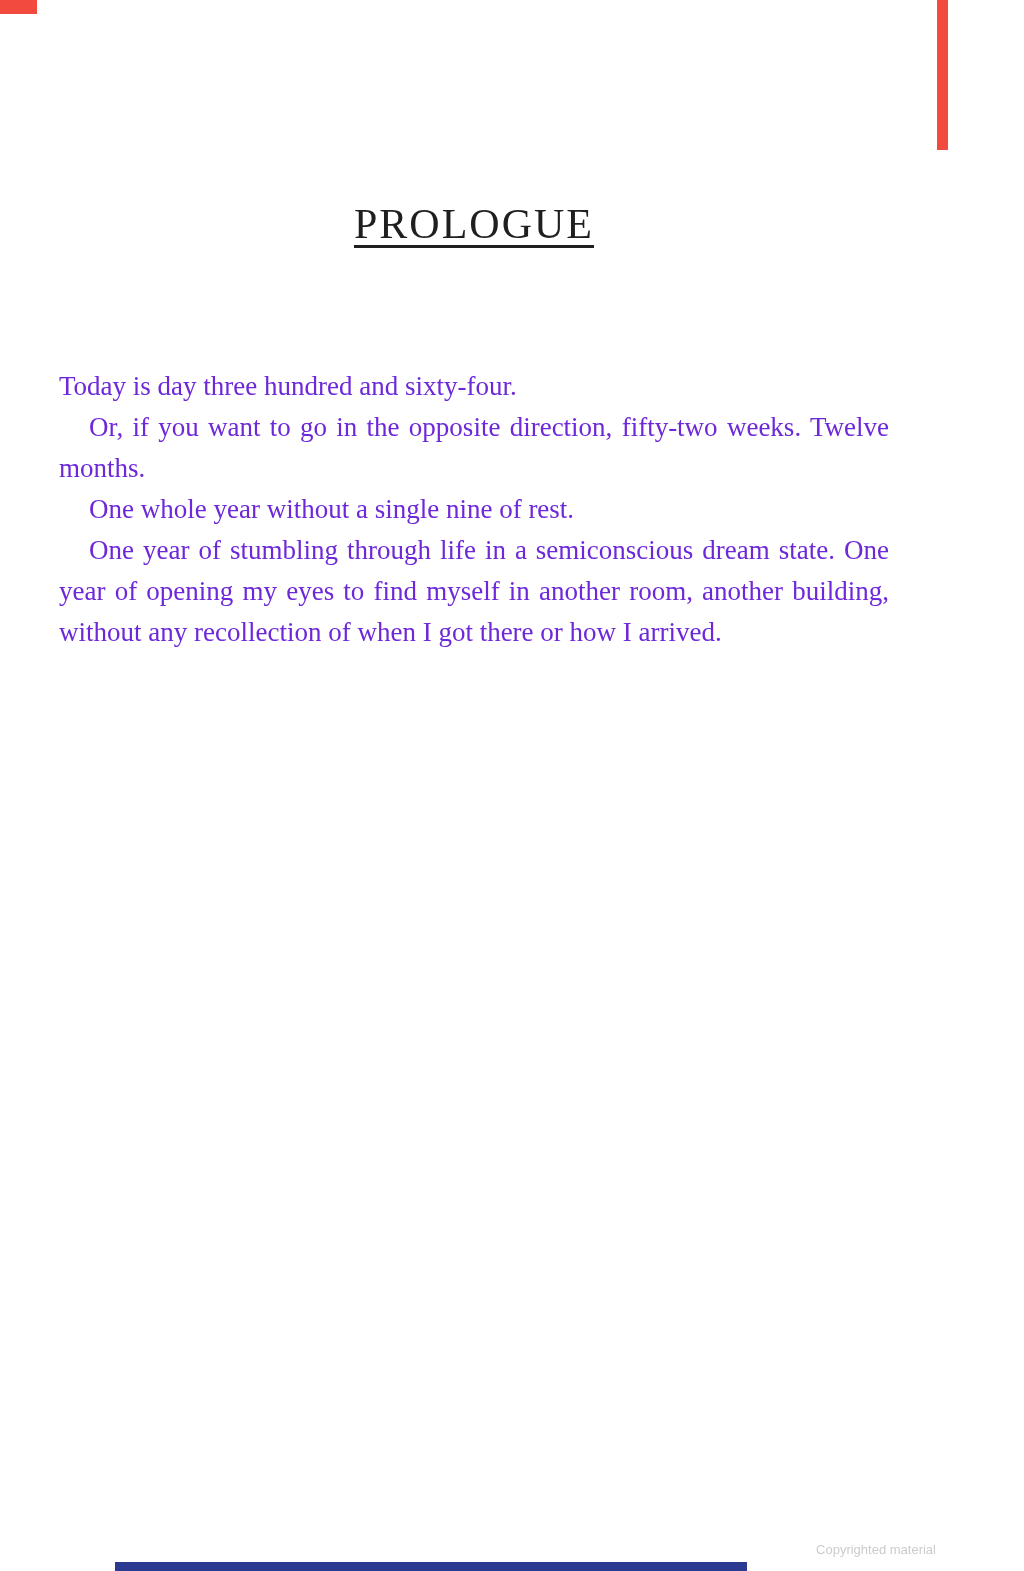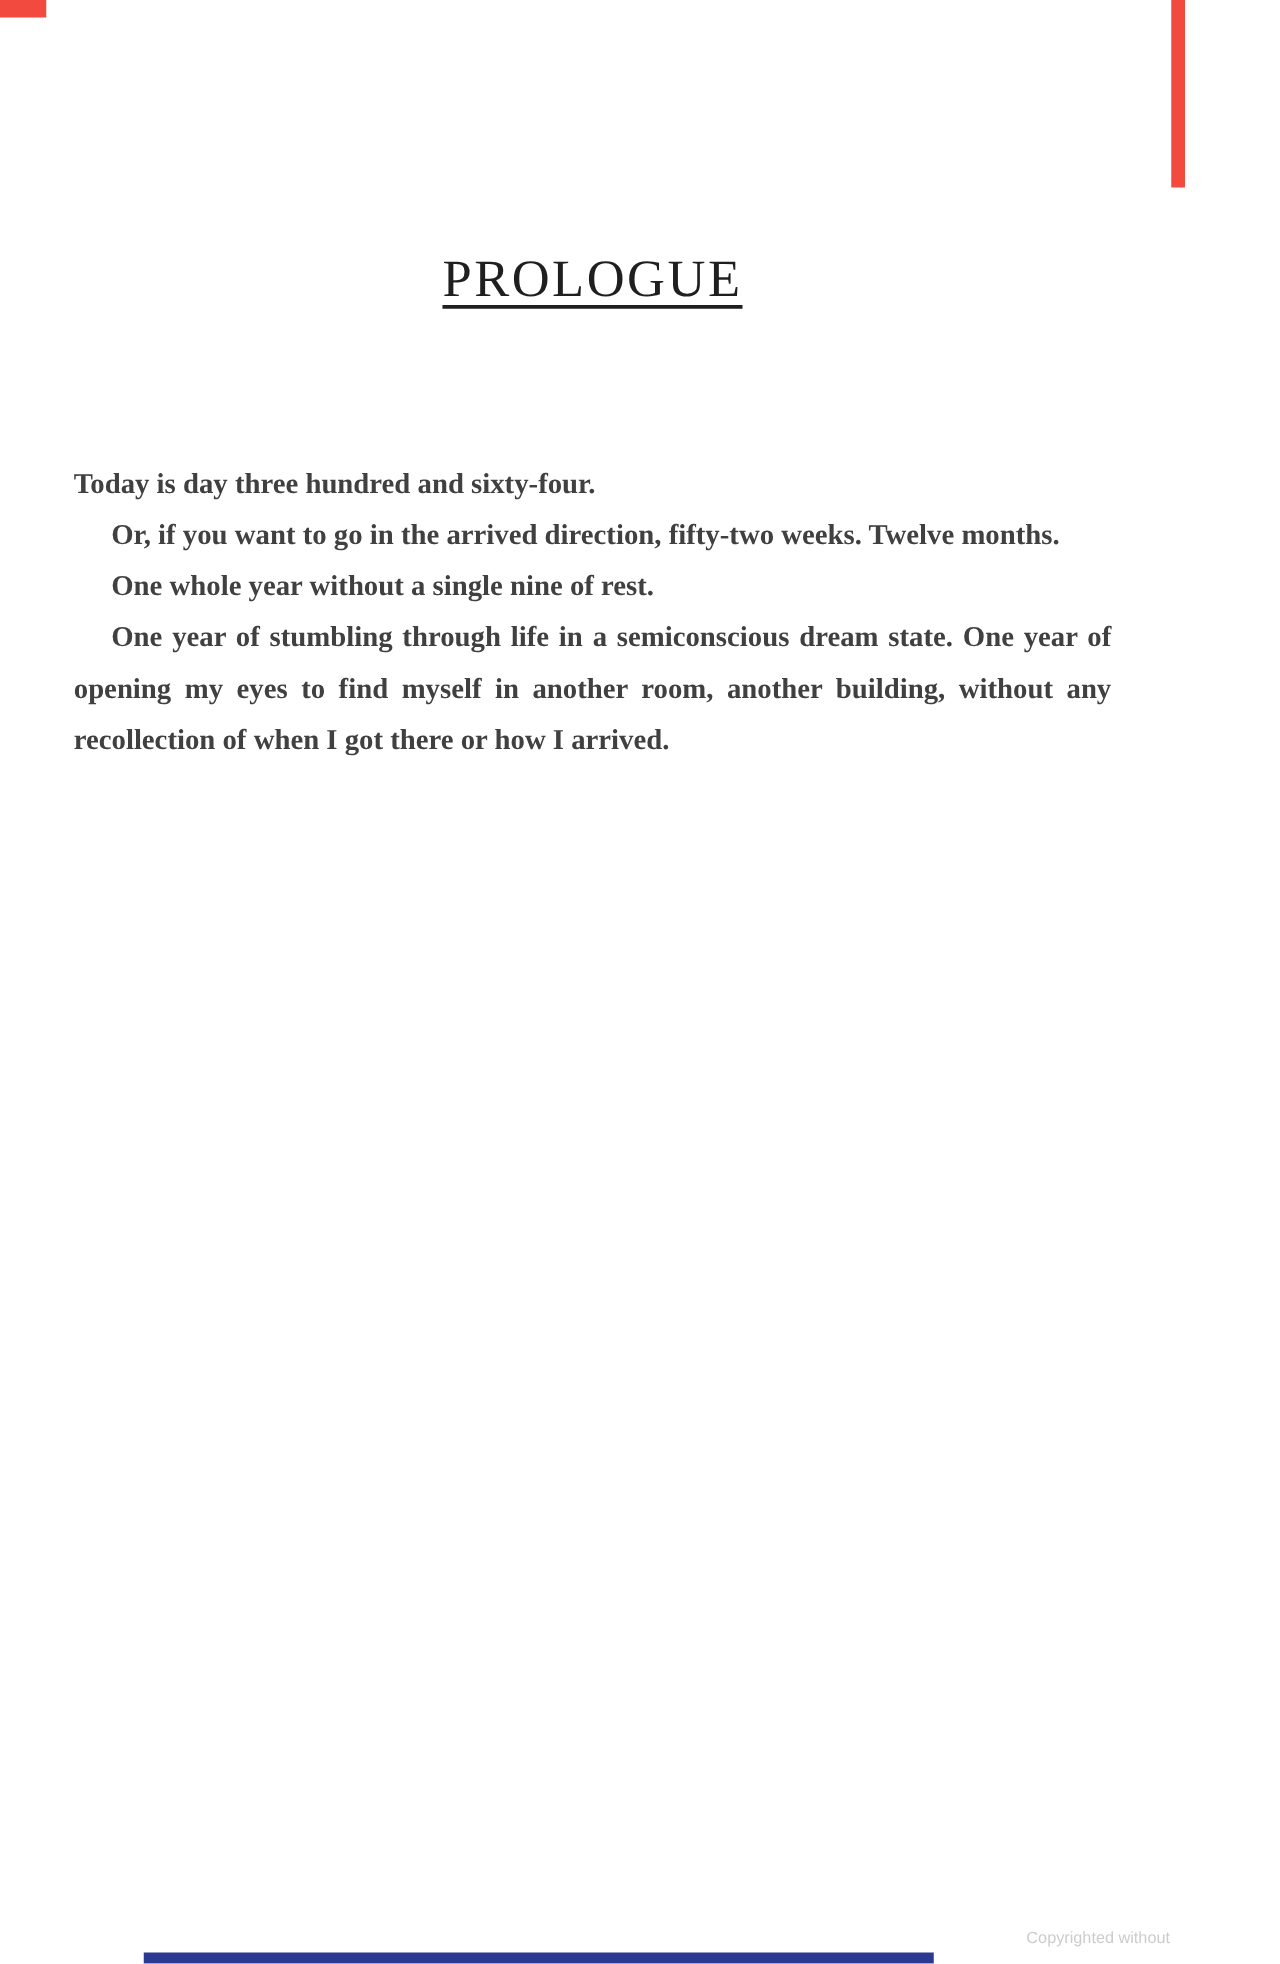--- a/index.html
+++ b/index.html
@@ -45,25 +45,24 @@
     letter-spacing: 2px;
     color: #1f1f1f;
     text-decoration: underline;
     text-underline-offset: 7px;
     text-decoration-thickness: 3px;
   }
 
   .body-text {
     margin: 118px auto 0 auto;
     width: 830px;
-    color: #404040;
-    font-size: 23px;
+    color: #6d28d9;
+    font-size: 27px;
     line-height: 41px;
     text-align: justify;
-    font-weight: bold;
   }
 
   .body-text p {
     margin: 0;
   }
 
   .body-text p.indent {
     text-indent: 30px;
   }
 
@@ -82,20 +81,20 @@
 <div class="page">
 
   <div class="mark-top-left"></div>
   <div class="mark-right-edge"></div>
   <div class="mark-bottom-bar"></div>
 
   <h1 class="title">PROLOGUE</h1>
 
   <div class="body-text">
     <p>Today is day three hundred and sixty-four.</p>
-    <p class="indent">Or, if you want to go in the arrived direction, fifty-two weeks. Twelve months.</p>
+    <p class="indent">Or, if you want to go in the opposite direction, fifty-two weeks. Twelve months.</p>
     <p class="indent">One whole year without a single nine of rest.</p>
     <p class="indent">One year of stumbling through life in a semiconscious dream state. One year of opening my eyes to find myself in another room, another building, without any recollection of when I got there or how I arrived.</p>
   </div>
 
-  <div class="watermark">Copyrighted without</div>
+  <div class="watermark">Copyrighted material</div>
 
 </div>
 
 </body></html>

